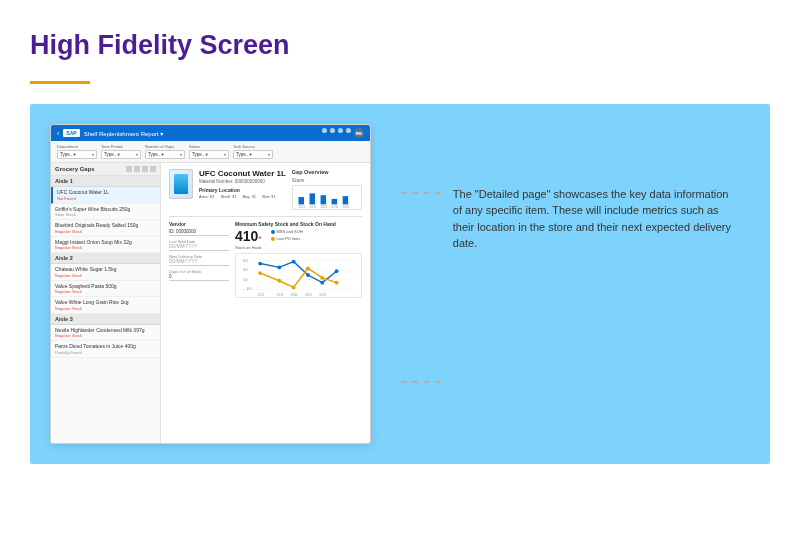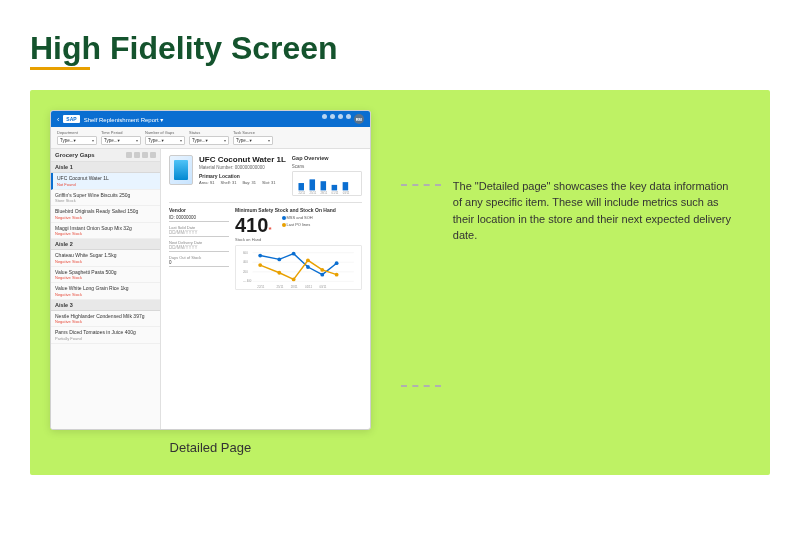--- a/index.html
+++ b/index.html
@@ -9,37 +9,37 @@
       width: 800px;
       min-height: 545px;
       overflow: hidden;
     }
 
     .page-wrapper {
       padding: 30px 30px 20px 30px;
     }
 
     .page-title {
-      font-size: 32px;
+      font-size: 27px;
       font-weight: 700;
-      color: #14532d;
-      margin-bottom: 0;
+      color: #4c1d95;
+      margin-bottom: 20px;
     }
 
     .title-underline {
       width: 60px;
       height: 3px;
       background: #e8a000;
       margin-bottom: 20px;
     }
 
     .content-area {
       display: flex;
       gap: 20px;
-      background: #bef264;
+      background: #7dd3fc;
       padding: 20px;
       border-radius: 2px;
     }
 
     
     .screen-mockup {
       flex: 0 0 320px;
       background: #ffffff;
       border: 1px solid #d0d0d0;
       border-radius: 3px;
@@ -322,21 +322,21 @@
     .stock-section {
       flex: 1;
     }
     .stock-header-row {
       display: flex;
       align-items: flex-start;
       gap: 4px;
       margin-bottom: 3px;
     }
     .big-number {
-      font-size: 20px;
+      font-size: 14px;
       font-weight: bold;
       color: #1a1a1a;
       line-height: 1;
     }
     .big-number-label {
       font-size: 4px;
       color: #666;
       margin-top: 2px;
     }
     .stock-legend {
@@ -654,21 +654,20 @@
                   </svg>
                 </div>
               </div>
             </div>
 
           </div>
         </div>
 
       </div>
 
-      <div class="mockup-caption">Detailed Page</div>
     </div>
 
     <div class="annotations-panel">
 
       <div class="annotation-block">
         <div class="annotation-line">
           <div class="dashed-line"></div>
         </div>
         <p class="annotation-text">The "Detailed page" showcases the key data information of any specific item. These will include metrics such as their location in the store and their next expected delivery date.</p>
       </div>

